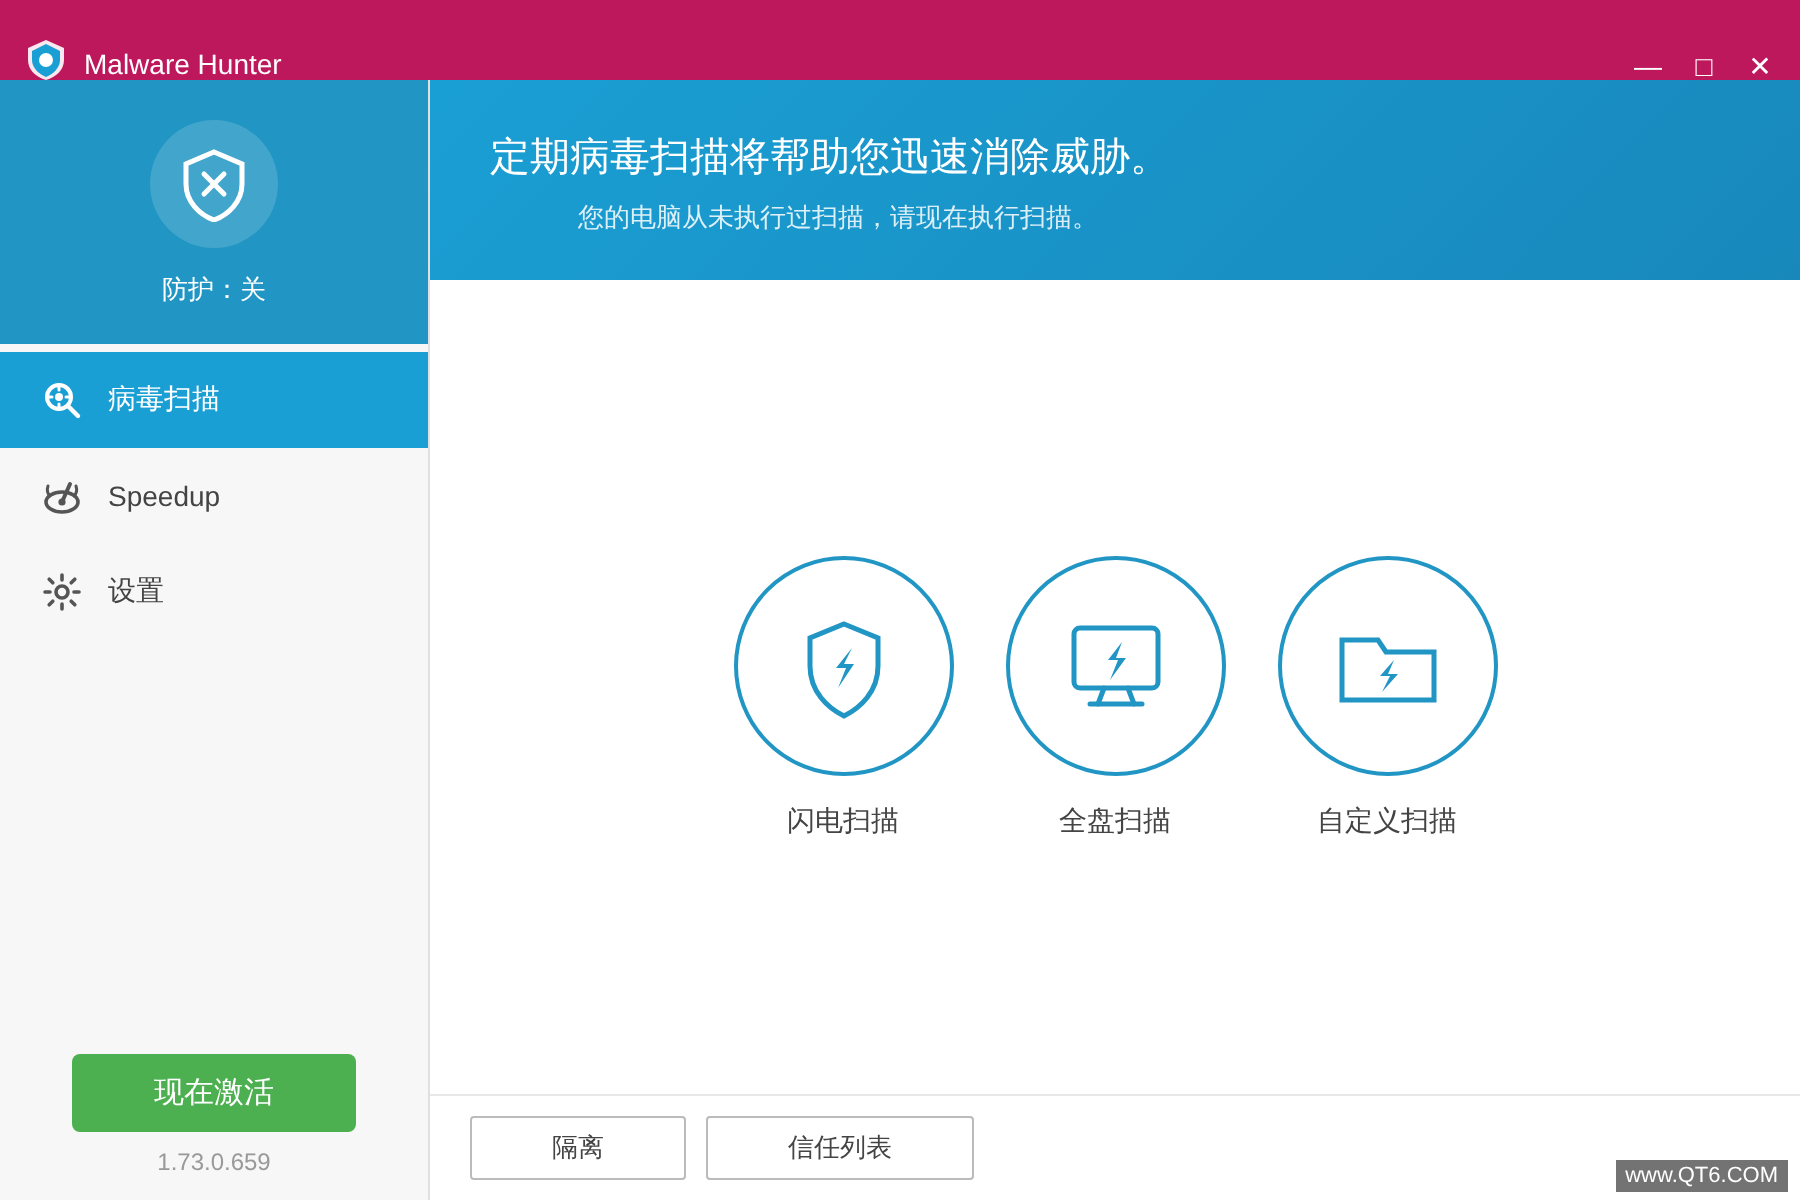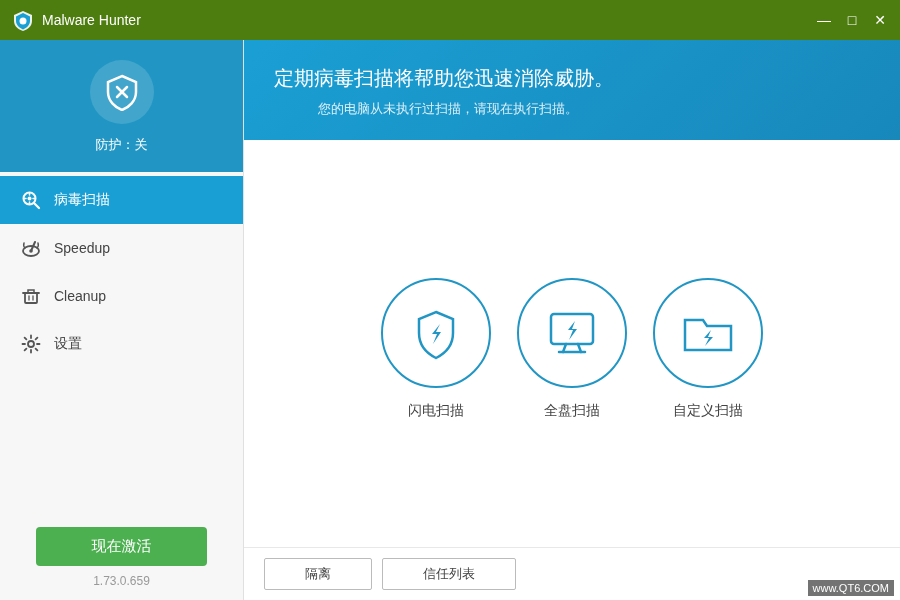--- a/index.html
+++ b/index.html
@@ -7,23 +7,23 @@
       width: 900px;
       height: 600px;
       overflow: hidden;
       font-family: 'Microsoft YaHei', 'SimHei', sans-serif;
       background: #f0f0f0;
     }
 
     
     .title-bar {
       height: 40px;
-      background: #4d7c0f;
-      display: flex;
-      align-items: center;
+      background: #be185d;
+      display: flex;
+      align-items: flex-end;
       padding: 0 12px;
       user-select: none;
     }
     .title-bar-logo {
       width: 22px;
       height: 22px;
       margin-right: 8px;
     }
     .title-bar-title {
       color: white;
@@ -46,21 +46,21 @@
     }
 
     
     .app-body {
       display: flex;
       height: 560px;
     }
 
     
     .sidebar {
-      width: 244px;
+      width: 215px;
       background: #f7f7f7;
       display: flex;
       flex-direction: column;
       border-right: 1px solid #e0e0e0;
     }
 
     
     .sidebar-header {
       background: #2196c4;
       padding: 20px 0 18px 0;
@@ -284,32 +284,20 @@
             <ellipse cx="10" cy="13" rx="8" ry="5" stroke="#555" stroke-width="1.8" fill="none"></ellipse>
             <path d="M10 13 L14 4" stroke="#555" stroke-width="2" stroke-linecap="round"></path>
             <circle cx="10" cy="13" r="1.8" fill="#555"></circle>
             <path d="M4 10 Q2 8 3 5" stroke="#555" stroke-width="1.5" stroke-linecap="round" fill="none"></path>
             <path d="M16 10 Q18 8 17 5" stroke="#555" stroke-width="1.5" stroke-linecap="round" fill="none"></path>
           </svg>
         </div>
         <span>Speedup</span>
       </div>
 
-      <div class="nav-item">
-        <div class="nav-item-icon">
-          <svg width="20" height="20" viewBox="0 0 20 20" fill="none">
-            <rect x="4" y="7" width="12" height="10" rx="1" stroke="#555" stroke-width="1.8" fill="none"></rect>
-            <path d="M2 7 L18 7" stroke="#555" stroke-width="1.8" stroke-linecap="round"></path>
-            <path d="M7 7 L7 4 L13 4 L13 7" stroke="#555" stroke-width="1.5" fill="none"></path>
-            <line x1="8" y1="10" x2="8" y2="14" stroke="#555" stroke-width="1.3" stroke-linecap="round"></line>
-            <line x1="12" y1="10" x2="12" y2="14" stroke="#555" stroke-width="1.3" stroke-linecap="round"></line>
-          </svg>
-        </div>
-        <span>Cleanup</span>
-      </div>
 
       <div class="nav-item">
         <div class="nav-item-icon">
           <svg width="20" height="20" viewBox="0 0 20 20" fill="none">
             <circle cx="10" cy="10" r="3" stroke="#555" stroke-width="1.8" fill="none"></circle>
             <path d="M10 1.5 L10 4 M10 16 L10 18.5 M1.5 10 L4 10 M16 10 L18.5 10
                      M3.6 3.6 L5.4 5.4 M14.6 14.6 L16.4 16.4
                      M16.4 3.6 L14.6 5.4 M5.4 14.6 L3.6 16.4" stroke="#555" stroke-width="1.8" stroke-linecap="round"></path>
           </svg>
         </div>

